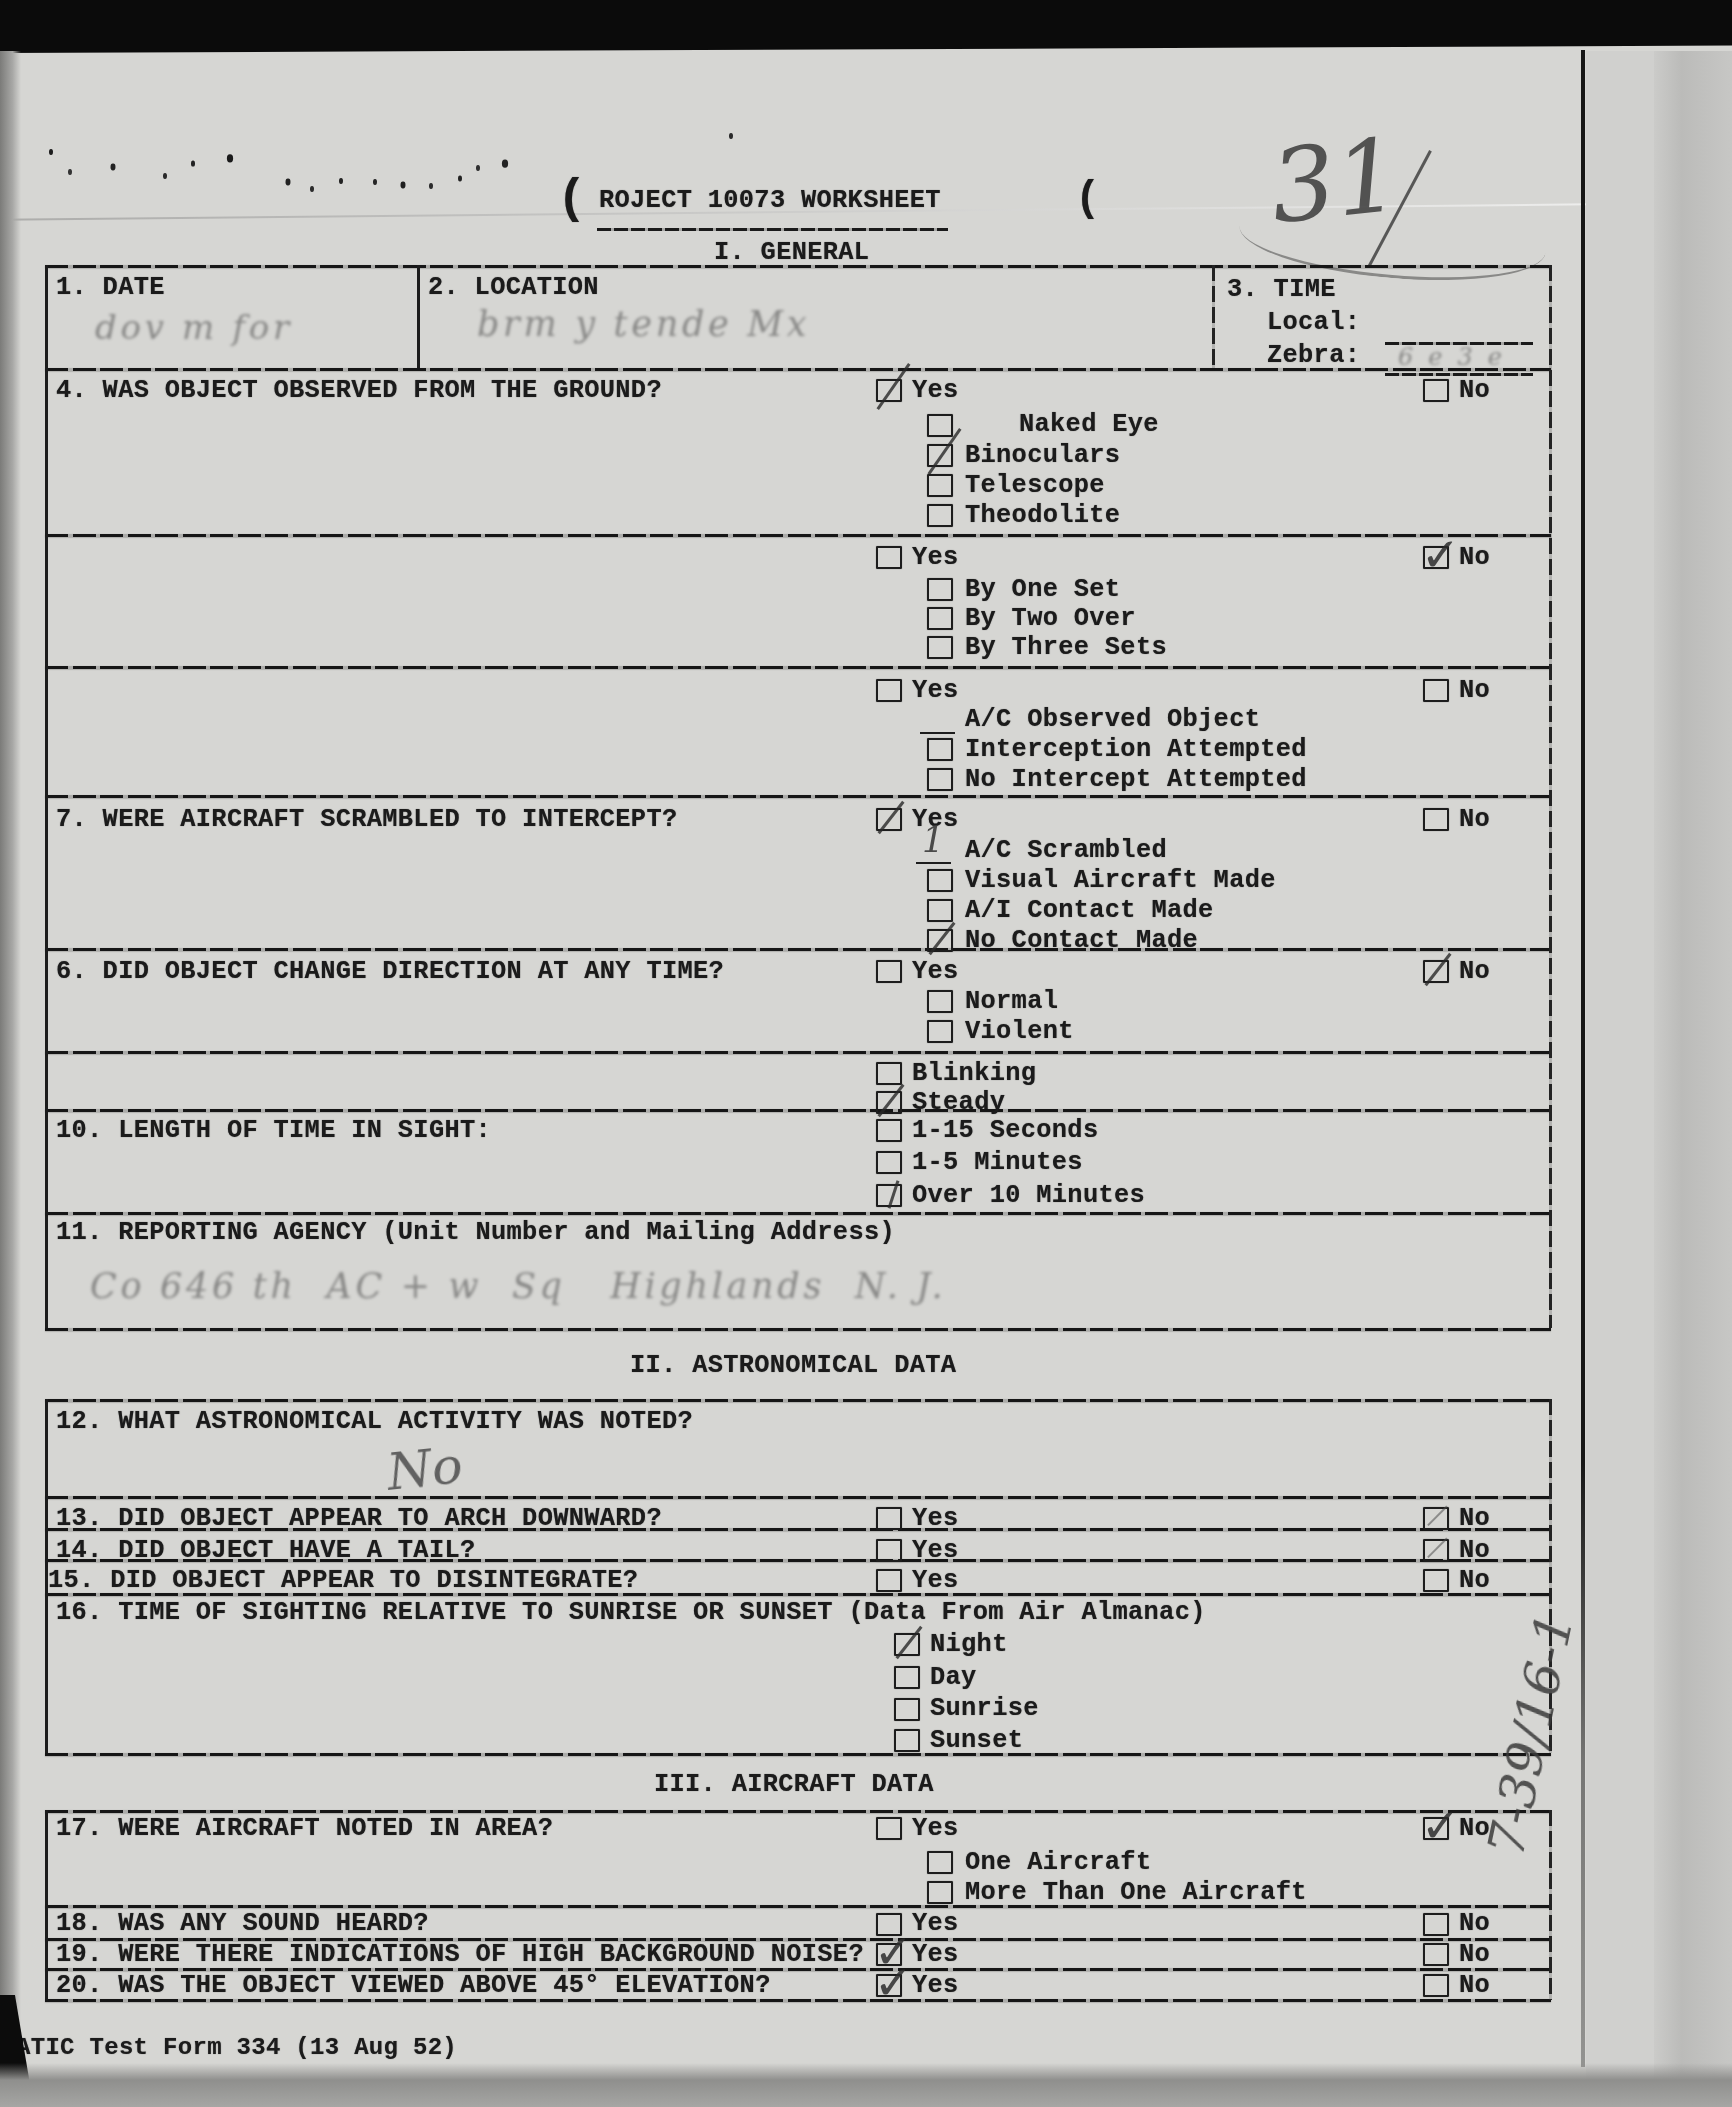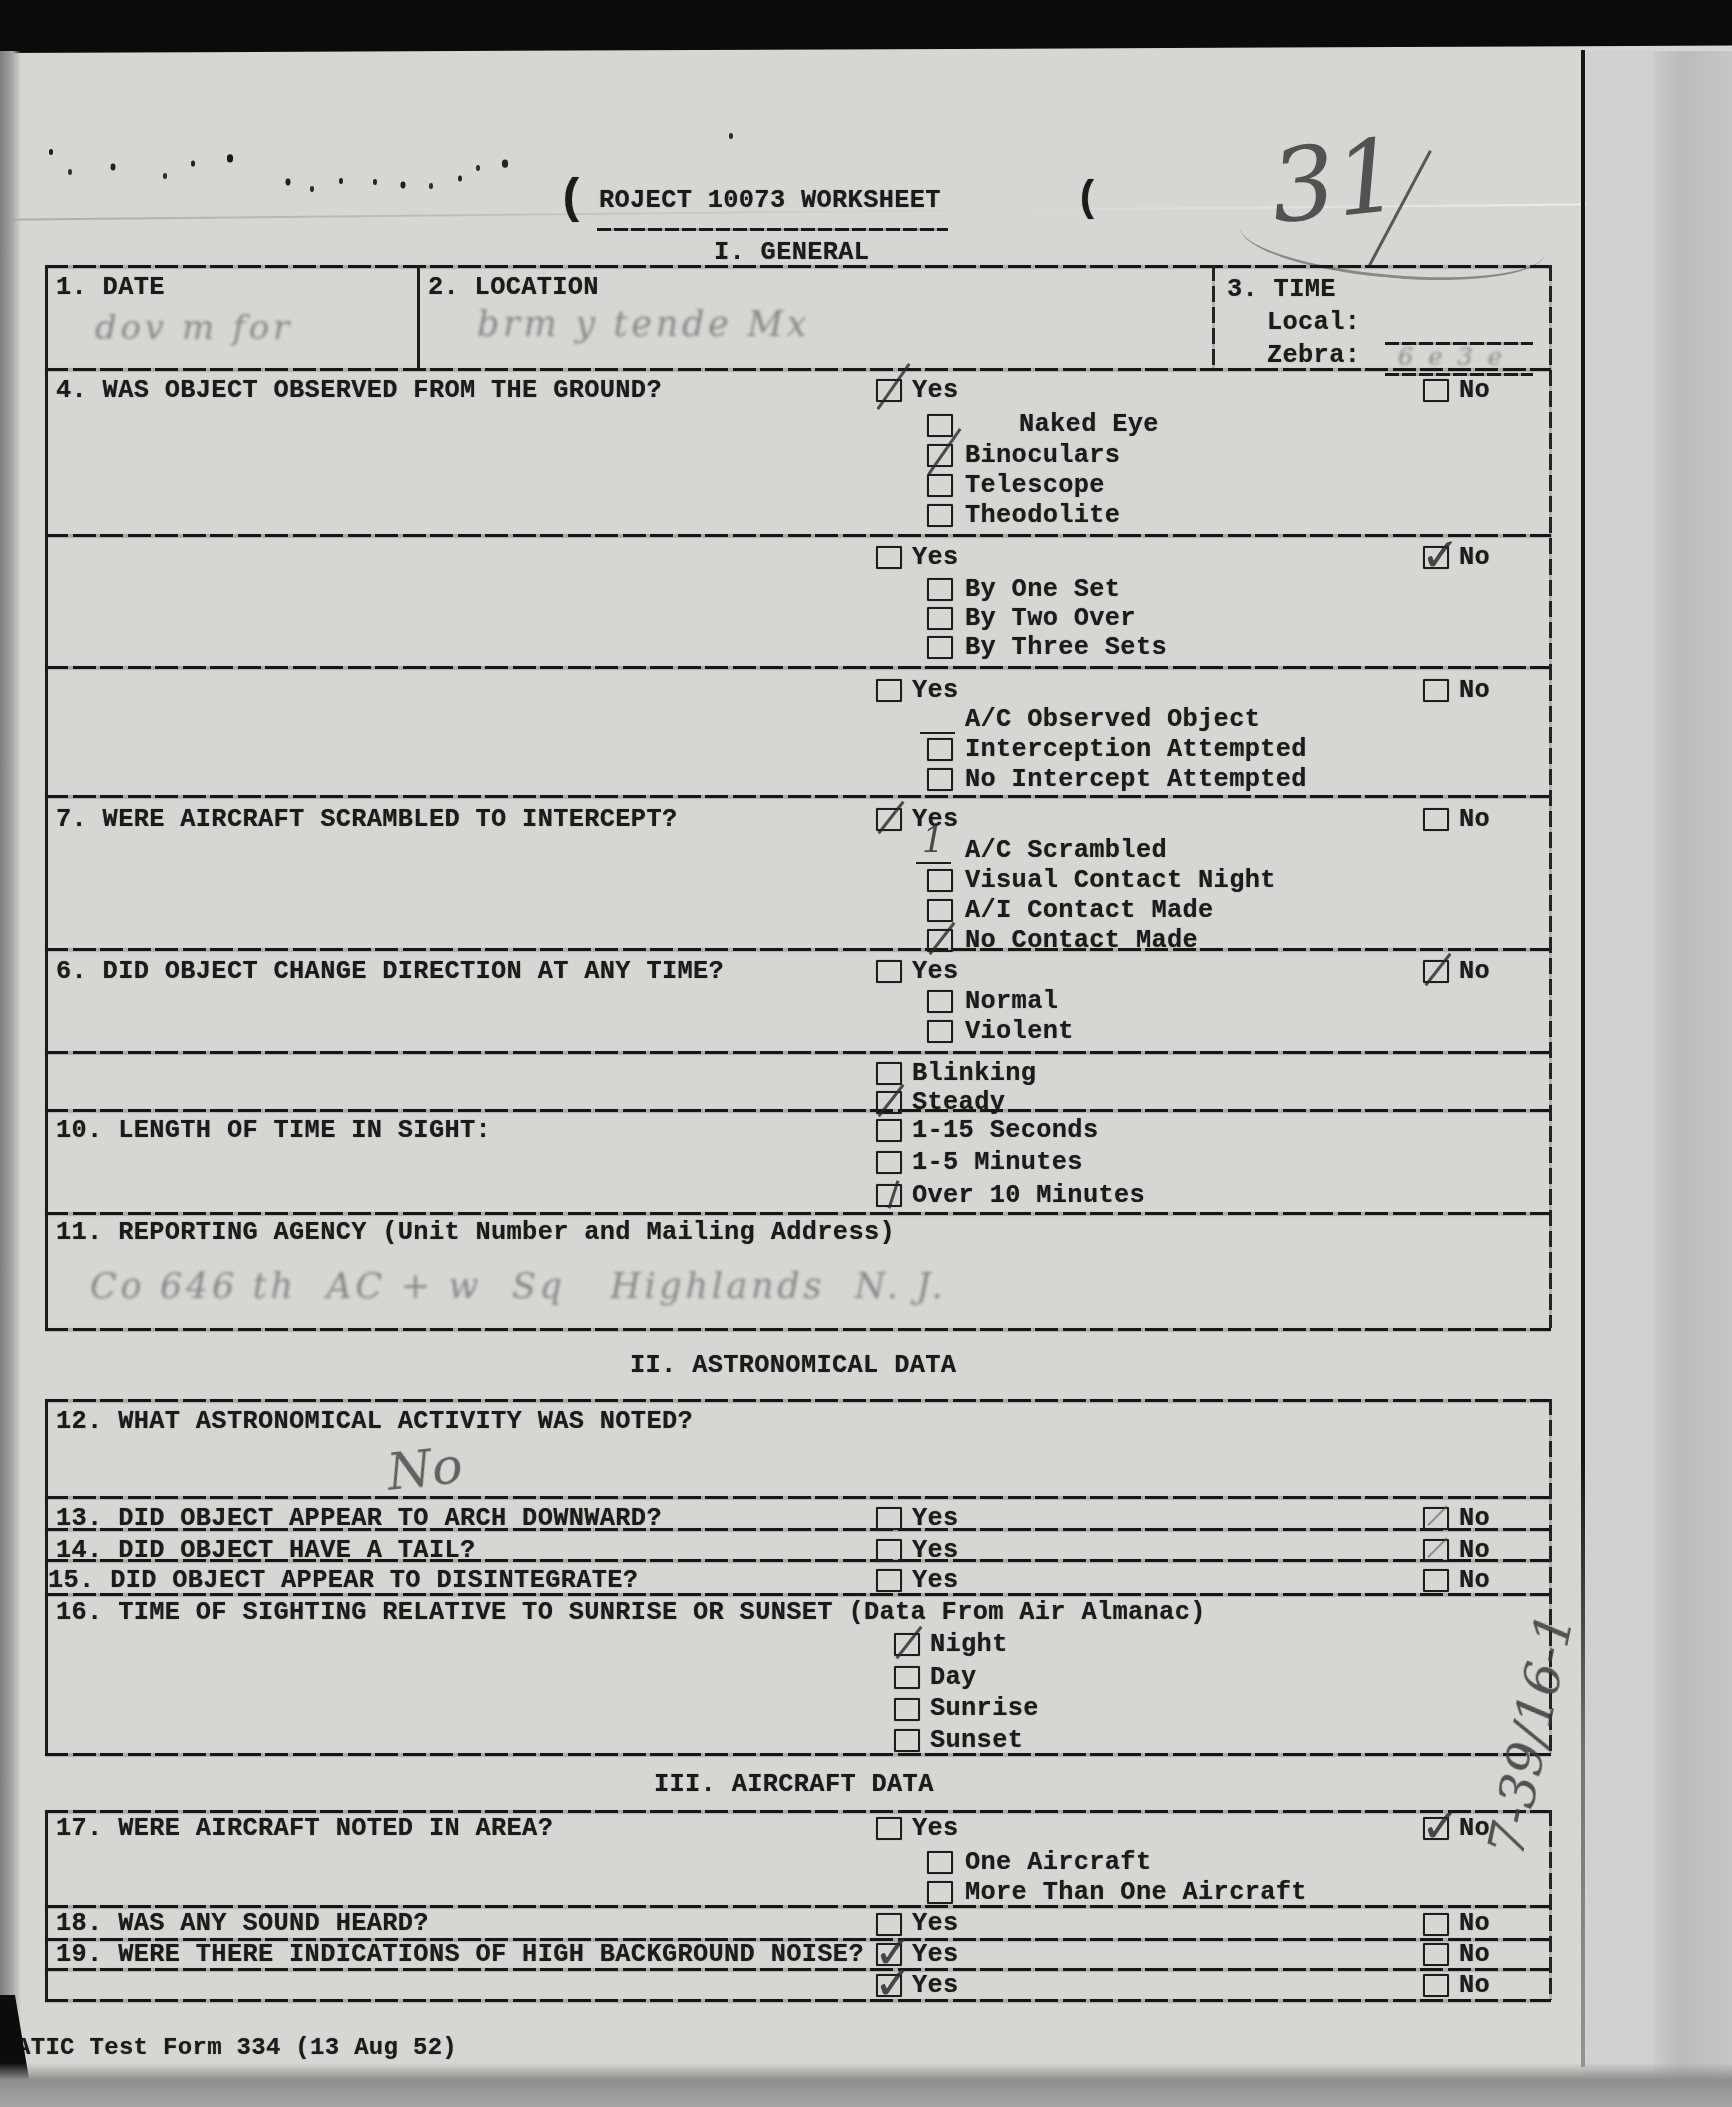--- a/index.html
+++ b/index.html
@@ -147,21 +147,21 @@
   <div class="cb" style="left:876px;top:808px">
       <b class="mk"></b>
     </div>
   <div class="q" style="left:912px;top:805px">Yes</div>
   <div class="cb" style="left:1423px;top:808px"></div>
   <div class="q" style="left:1459px;top:805px">No</div>
   <div class="preul" style="left:916px;top:862px"></div>
   <div class="hw" style="left:922px;top:820px;font-size:35px;opacity:.9">1</div>
   <div class="q" style="left:965px;top:836px">A/C Scrambled</div>
   <div class="cb" style="left:927px;top:869px"></div>
-  <div class="q" style="left:965px;top:866px">Visual Contact Night</div>
+  <div class="q" style="left:965px;top:866px">Visual Aircraft Made</div>
   <div class="cb" style="left:927px;top:899px"></div>
   <div class="q" style="left:965px;top:896px">A/I Contact Made</div>
   <div class="cb" style="left:927px;top:929px">
       <b class="mk"></b>
     </div>
   <div class="q" style="left:965px;top:926px">No Contact Made</div>
 
   <div class="q" style="left:56px;top:957px">6. DID OBJECT CHANGE DIRECTION AT ANY TIME?</div>
   <div class="cb" style="left:876px;top:960px"></div>
   <div class="q" style="left:912px;top:957px">Yes</div>
@@ -269,20 +269,21 @@
   <div class="q" style="left:1459px;top:1909px">No</div>
 
   <div class="q" style="left:56px;top:1940px">19. WERE THERE INDICATIONS OF HIGH BACKGROUND NOISE?</div>
   <div class="cb" style="left:876px;top:1943px">
       <b class="ck">✓</b>
     </div>
   <div class="q" style="left:912px;top:1940px">Yes</div>
   <div class="cb" style="left:1423px;top:1943px"></div>
   <div class="q" style="left:1459px;top:1940px">No</div>
 
+  <div class="q" style="left:56px;top:1971px">20. WAS THE OBJECT VIEWED ABOVE 45° ELEVATION?</div>
   <div class="cb" style="left:876px;top:1974px">
       <b class="ck">✓</b>
     </div>
   <div class="q" style="left:912px;top:1971px">Yes</div>
   <div class="cb" style="left:1423px;top:1974px"></div>
   <div class="q" style="left:1459px;top:1971px">No</div>
 
   <div class="hw" style="left:1361px;top:1705px;width:339px;text-align:center;font-size:51px;transform:rotate(-78deg);opacity:.85;filter:blur(0.5px)">7-39/16-1</div>
 
   <div class="q small" style="left:16px;top:2034px">ATIC Test Form 334 (13 Aug 52)</div>

